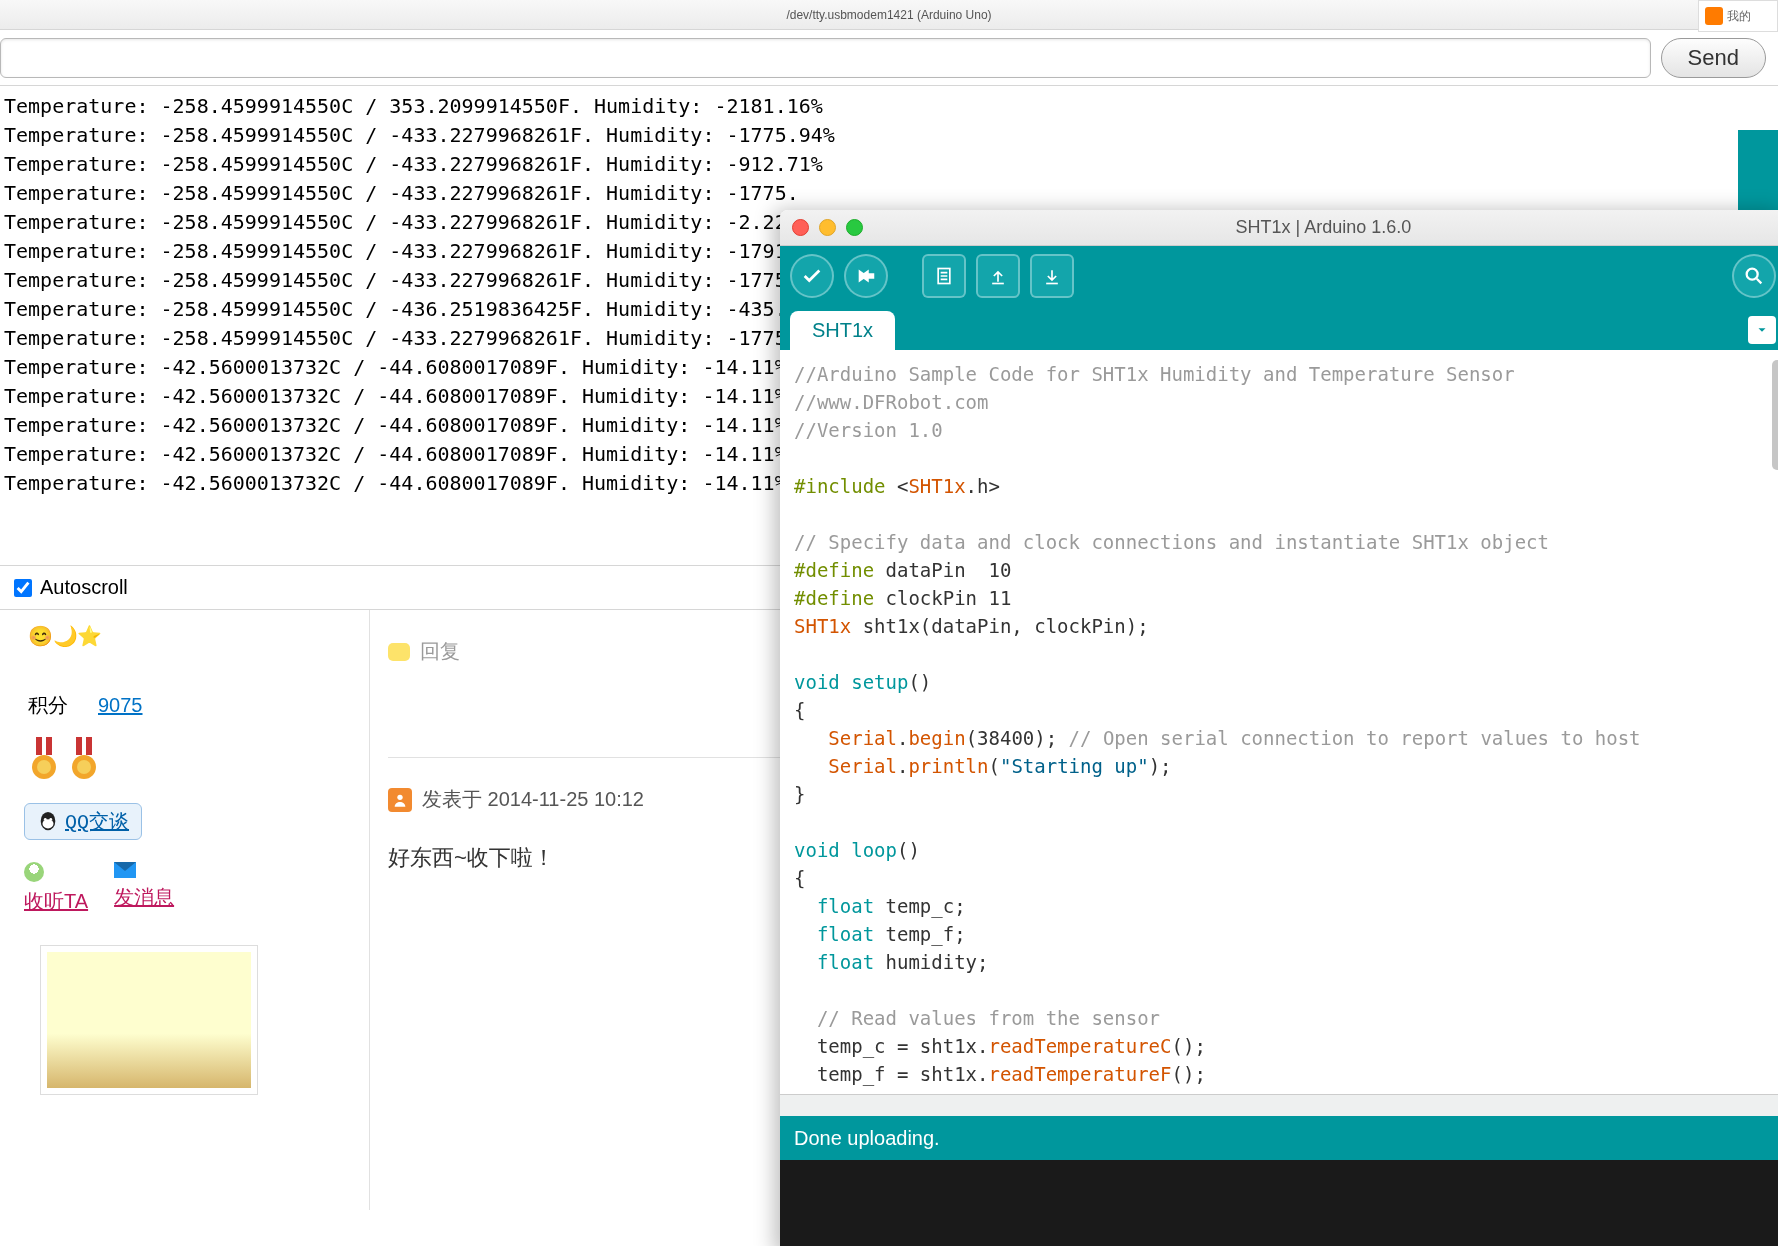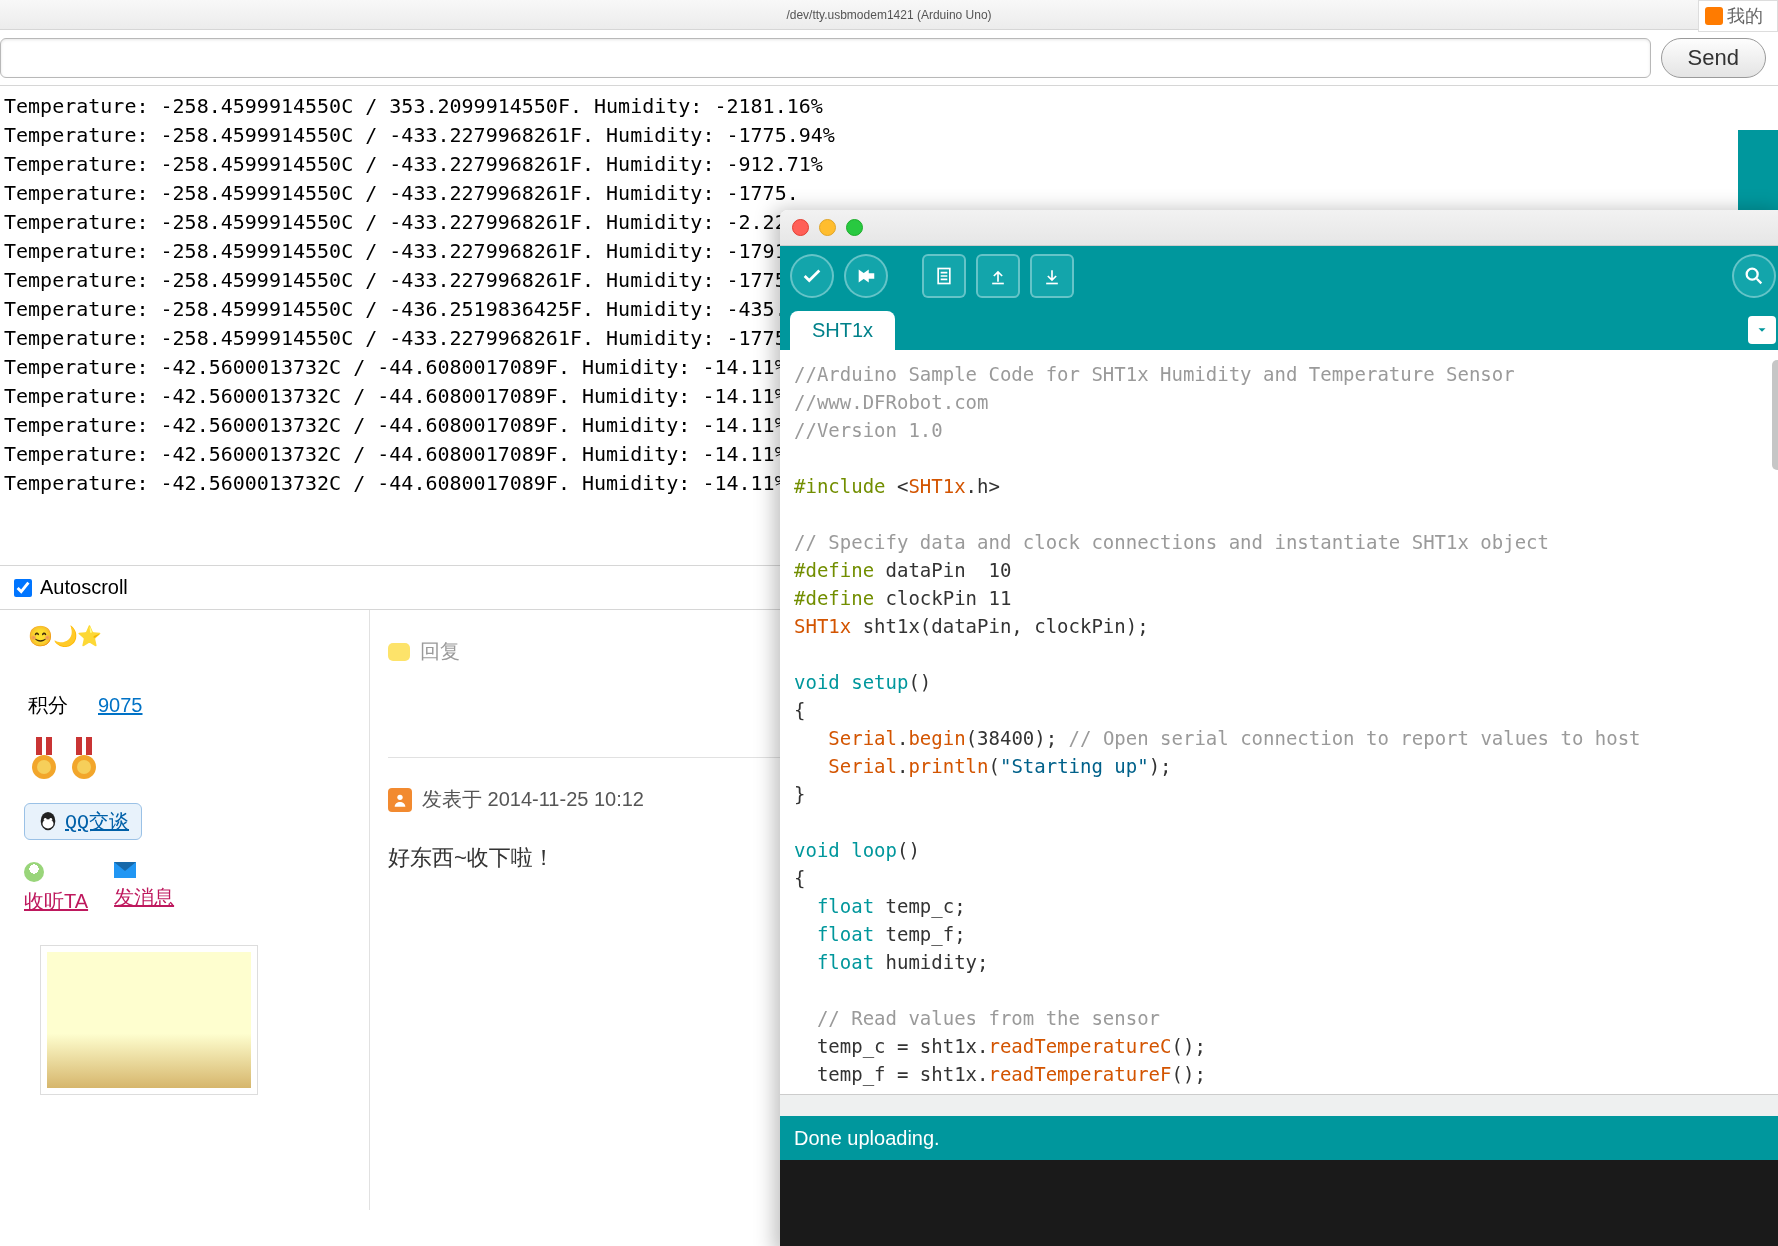--- a/index.html
+++ b/index.html
@@ -54,21 +54,21 @@
   .c-string{color:#00618a;}
   .c-macro{color:#728e00;}
   .ide-status { height:44px; background:#00979d; color:#fff; display:flex; align-items:center; padding:0 14px; font-size:20px;}
   .ide-status-dark { height:100px; background:#1a1a1a;}
   .code-scrollbar { position:absolute; right:4px; top:10px; width:10px; height:720px; background:transparent;}
   .scroll-thumb { position:absolute; top:0; right:0; width:10px; height:110px; background:#c6c6c6; border-radius:5px;}
   .serial-scrollbar-area { position:absolute; right:0; top:86px; width:28px; height:486px; background:#fafafa; border-left:1px solid #e4e4e4;}
   .serial-scroll-thumb { position:absolute; top:0; width:100%; height:130px; background:#c9c9c9;}
   .reply-bubble-icon { width:22px; height:18px; background:#fde36a; border-radius:5px; display:inline-block; position:relative;}
   .person-sq { width:24px; height:24px; background:#f28a30; border-radius:4px; display:inline-flex; align-items:center; justify-content:center;}
-  .mini-tab-corner { position:absolute; top:0; right:0; width:80px; height:32px; background:#fff; border:1px solid #ddd; display:flex; align-items:center; gap:4px; padding:0 6px; font-size:18px; z-index:1; color:#666;}
+  .mini-tab-corner { position:absolute; top:0; right:0; width:80px; height:32px; background:#fff; border:1px solid #ddd; display:flex; align-items:center; gap:4px; padding:0 6px; font-size:12px; z-index:1; color:#666;}
   .mini-orange { width:18px; height:18px; background:#ff7b00; border-radius:3px;}
   .teal-block { position:absolute; right:0; top:130px; width:40px; height:100px; background:#00979d; z-index:1;}
   svg.icon-sm{width:22px;height:22px;}
   .lil-head { width:20px; height:20px; display:inline-block; background:radial-gradient(circle at 50% 35%, #fff 28%, transparent 29%), #99d57a; border-radius:50%;}
   .envl { width:22px; height:16px; background:#2196f3; display:inline-block; clip-path: polygon(0 0, 100% 0, 100% 100%, 0 100%); position:relative;}
   .envl:after{content:"";position:absolute;top:0;left:0;border-left:11px solid transparent;border-right:11px solid transparent;border-top:9px solid #1769aa;}
 </style>
 </head>
 <body>
 
@@ -194,20 +194,21 @@
   </div>
 </div>
 
 <div class="ide-window">
   <div class="ide-titlebar">
     <div class="traffic">
       <div class="tl r"></div>
       <div class="tl y"></div>
       <div class="tl g"></div>
     </div>
+    <div class="ide-title">SHT1x | Arduino 1.6.0</div>
   </div>
   <div class="ide-toolbar">
     <div class="tbtn light">
         <svg width="22" height="22" viewBox="0 0 24 24" fill="none" stroke="#fff" stroke-width="3">
           <path d="M4 12l5 5L20 6"></path>
         </svg>
       </div>
     <div class="tbtn light">
         <svg width="22" height="22" viewBox="0 0 24 24" fill="#fff">
           <path d="M5 12l10-7v4h6v6h-6v4z" transform="rotate(0)"></path>

